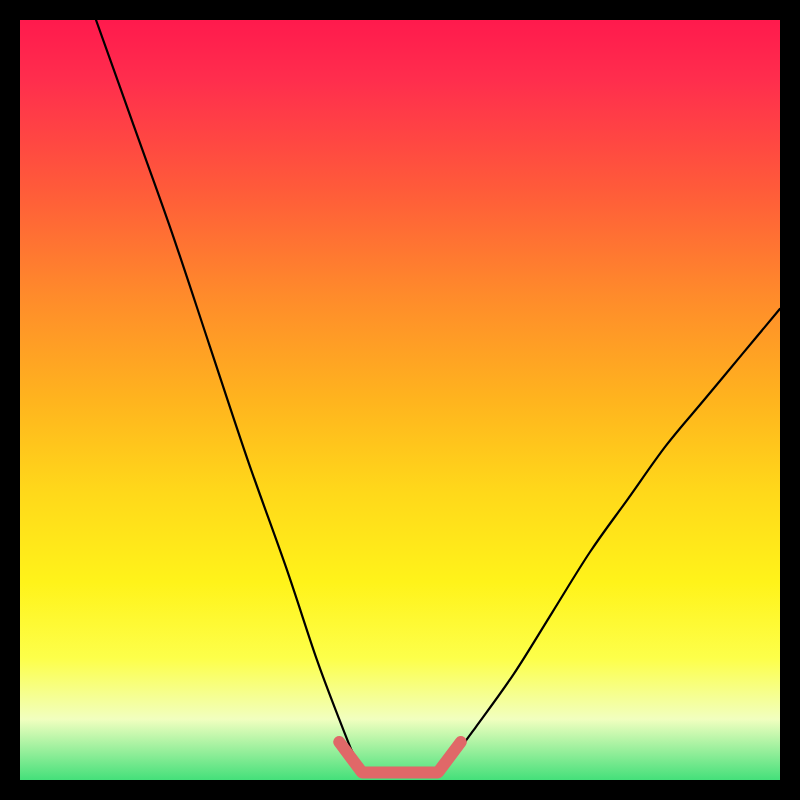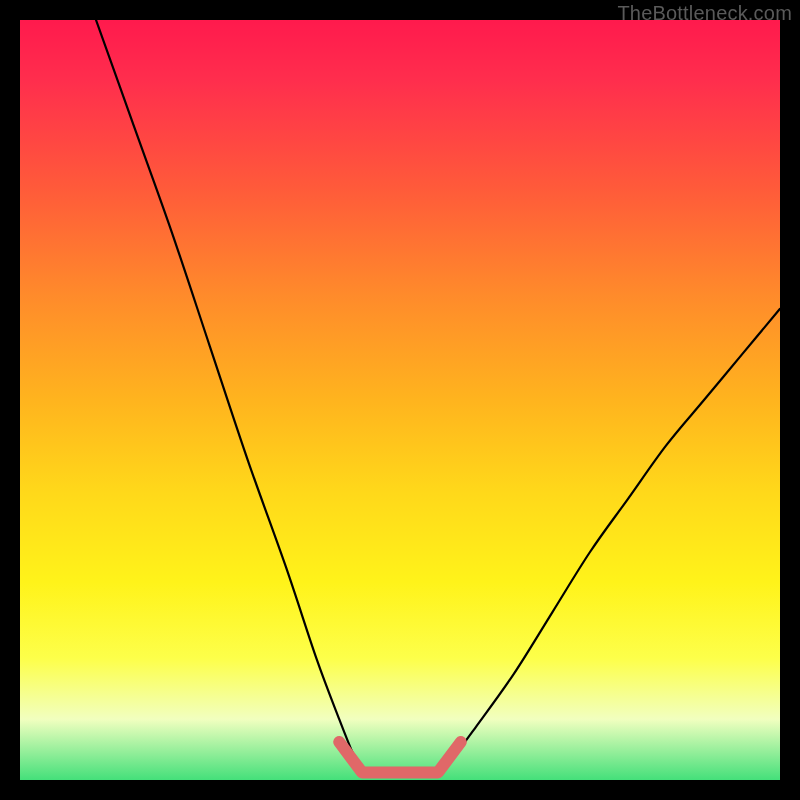--- a/index.html
+++ b/index.html
@@ -52,21 +52,20 @@
     left: 0;
     top: 0;
     width: 760px;
     height: 760px;
   }
 </style>
 </head>
 <body>
 
 <div class="frame">
-  <div class="watermark">TheBottleneck.com</div>
 
   <div class="plot">
     <svg class="curves" viewBox="0 0 760 760" preserveAspectRatio="none">
       <path id="path-left" fill="none" stroke="#000" stroke-width="2.2" stroke-linecap="round" stroke-linejoin="round" d="M 76 0 C 82.33333333333333 17.73333333333333, 101.33333333333333 70.93333333333331, 114 106.39999999999998 C 126.66666666666667 141.86666666666665, 139.33333333333334 176.06666666666672, 152 212.80000000000007 C 164.66666666666666 249.53333333333342, 177.33333333333334 288.8, 190 326.8 C 202.66666666666666 364.8, 215.33333333333334 404.06666666666666, 228 440.8 C 240.66666666666666 477.53333333333336, 254.6 514.2666666666668, 266 547.2 C 277.4 580.1333333333333, 287.53333333333336 613.0666666666666, 296.40000000000003 638.4 C 305.2666666666667 663.7333333333333, 312.8666666666667 682.7333333333333, 319.2 699.2 C 325.5333333333333 715.6666666666667, 330.59999999999997 728.3333333333334, 334.4 737.2 C 338.2 746.0666666666667, 340.73333333333335 749.8666666666667, 342 752.4"></path>
       <path id="path-right" fill="none" stroke="#000" stroke-width="2.2" stroke-linecap="round" stroke-linejoin="round" d="M 418.00000000000006 752.4 C 420.53333333333336 749.8666666666667, 426.8666666666667 744.8000000000001, 433.2 737.2 C 439.5333333333333 729.6, 445.8666666666667 720.7333333333333, 456 706.8 C 466.1333333333333 692.8666666666666, 481.3333333333333 672.6, 494 653.6 C 506.6666666666667 634.6, 519.3333333333334 613.0666666666666, 532 592.8 C 544.6666666666666 572.5333333333333, 557.3333333333334 551, 570 532 C 582.6666666666666 513, 595.3333333333334 496.53333333333336, 608 478.8 C 620.6666666666666 461.06666666666666, 633.3333333333334 442.0666666666667, 646 425.6 C 658.6666666666666 409.1333333333333, 671.3333333333334 395.2, 684 380 C 696.6666666666666 364.8, 709.3333333333334 349.59999999999997, 722 334.4 C 734.6666666666666 319.2, 753.6666666666666 296.4, 760 288.8"></path>
       <path id="path-marker" fill="none" stroke="#e06868" stroke-width="12" stroke-linecap="round" stroke-linejoin="round" d="M 319.2 722 L 342 752.4 L 418.00000000000006 752.4 L 440.79999999999995 722"></path>
     </svg>
   </div>
 </div>
 

